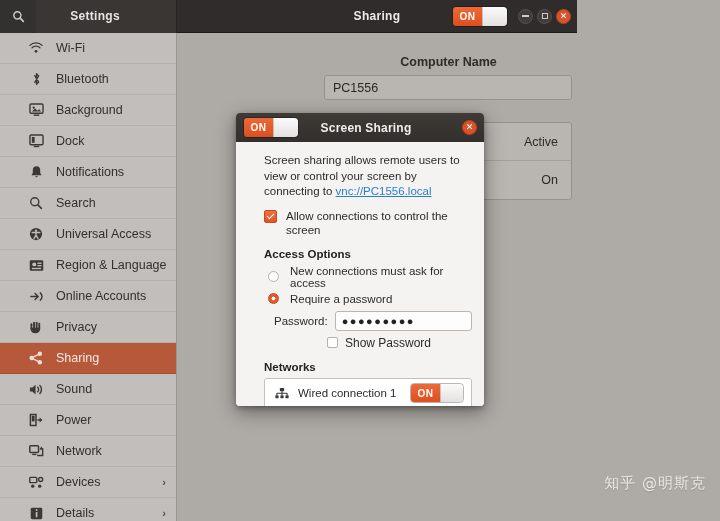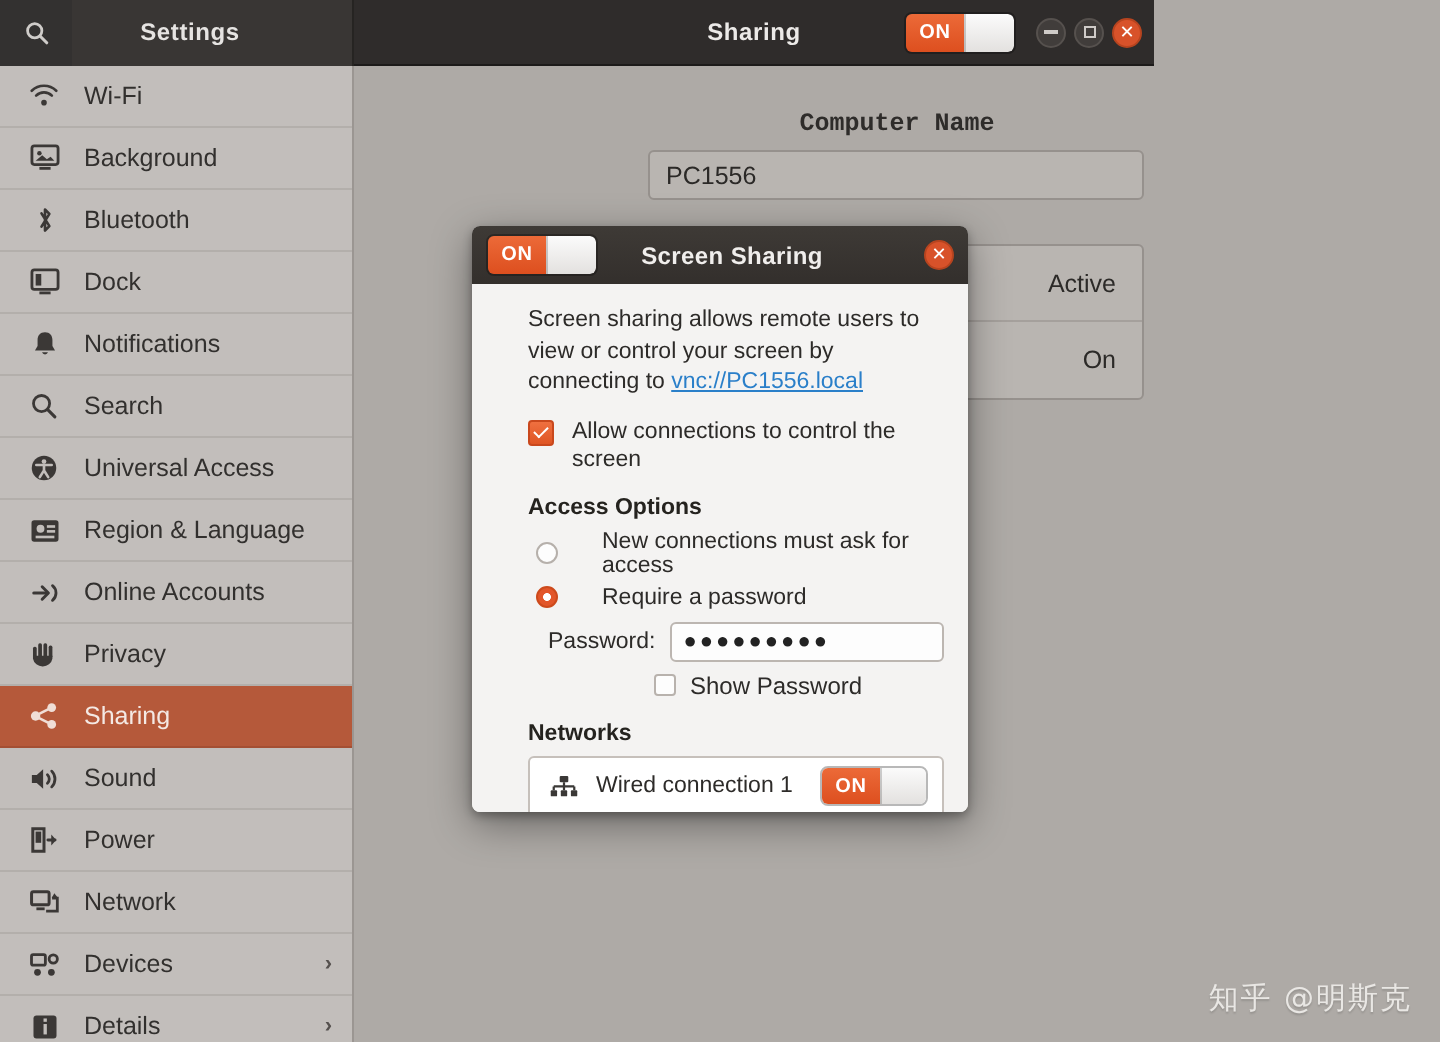--- a/index.html
+++ b/index.html
@@ -113,21 +113,21 @@
   .sidebar {
     position: absolute; top: 33px; left: 0;
     width: 177px; height: 488px;
     background: #c2bebb;
     border-right: 1px solid #9b9692;
     overflow: hidden;
   }
   .side-item {
     height: 31px;
     display: flex; align-items: center;
-    padding: 0 10px 0 12px;
+    padding: 0 10px 0 26px;
     border-bottom: 1px solid #b3afab;
     color: #32302e;
     font-size: 12.5px;
     cursor: pointer;
     position: relative;
   }
   .side-item .ico {
     width: 20px; height: 16px;
     margin-right: 10px;
     display: flex; align-items: center; justify-content: center;
@@ -148,21 +148,20 @@
     position: absolute; top: 33px; left: 177px;
     width: 543px; height: 488px;
     background: #aeaaa6;
     overflow: hidden;
   }
   .cname-label {
     position: absolute; top: 22px; left: 0; width: 543px;
     text-align: center;
     font-size: 12.5px; font-weight: bold;
     color: #2e2c2a;
-    font-family: Liberation Mono, monospace;
   }
   .cname-input {
     position: absolute; top: 42px; left: 147px;
     width: 248px; height: 25px;
     background: #b9b5b1;
     border: 1px solid #96918d;
     border-radius: 3px;
     display: flex; align-items: center;
     padding: 0 8px;
     font-size: 12.5px;
@@ -261,21 +260,21 @@
     border-bottom: 1.6px solid #fff;
     transform: rotate(-45deg) translate(0.5px,-0.5px);
   }
   .chk-label { font-size: 11.5px; color: #2d2b29; line-height: 14px; }
 
   .sec-title {
     font-size: 11.5px; font-weight: bold; color: #25231f;
     margin: 2px 0 5px 0;
   }
   .radio-row {
-    display: flex; align-items: center; gap: 22px;
+    display: flex; align-items: center; gap: 11px;
     margin-bottom: 4px; cursor: pointer;
     padding-left: 4px;
   }
   .rdo {
     width: 11px; height: 11px; flex: 0 0 11px;
     border-radius: 50%;
     border: 1px solid #b6b0ab;
     background: #fdfdfd;
     display:flex;align-items:center;justify-content:center;
   }
@@ -323,21 +322,21 @@
     height: 29px;
     padding: 0 7px 0 9px;
     cursor: pointer;
   }
   .net-row .nico { width: 16px; margin-right: 8px; display:flex; align-items:center; justify-content:center; color:#3a3836; }
   .net-row .nlbl { flex: 1; font-size: 11.5px; color: #2d2b29; }
 
   
   .watermark {
     position: absolute;
-    right: 14px; bottom: 12px;
+    right: 14px; bottom: 28px;
     color: #e9e7e4;
     font-size: 15px;
     font-family: "DejaVu Sans", sans-serif;
     letter-spacing: 1px;
     text-shadow: 0 1px 1px rgba(0,0,0,.15);
     pointer-events: none;
   }
 </style>
 </head>
 <body>
@@ -383,37 +382,37 @@
             <path d="M1 3.5 A10 10 0 0 1 15 3.5" fill="none" stroke="currentColor" stroke-width="1.5" stroke-linecap="round"></path>
             <path d="M3.5 6.3 A6.3 6.3 0 0 1 12.5 6.3" fill="none" stroke="currentColor" stroke-width="1.5" stroke-linecap="round"></path>
             <circle cx="8" cy="10.3" r="1.6" fill="currentColor"></circle>
           </svg>
       </span>
       <span class="lbl">Wi-Fi</span>
     </div>
 
     <div class="side-item">
       <span class="ico">
+        <svg width="11" height="14" viewBox="0 0 10 16">
+            <path d="M3 4.2 L7.5 11.5 L5 14 V2 L7.5 4.5 L3 11.8" fill="none" stroke="currentColor" stroke-width="1.5" stroke-linejoin="round" stroke-linecap="round"></path>
+          </svg>
+      </span>
+      <span class="lbl">Bluetooth</span>
+    </div>
+
+    <div class="side-item">
+      <span class="ico">
         <svg width="15" height="14" viewBox="0 0 16 15">
             <rect x="1" y="1" width="14" height="10" rx="1.3" fill="none" stroke="currentColor" stroke-width="1.5"></rect>
             <circle cx="5" cy="5" r="1.2" fill="currentColor"></circle>
             <path d="M3 9 L6.5 6 L9 8.2 L11 6.8 L13 9 Z" fill="currentColor"></path>
             <rect x="5" y="12.3" width="6" height="1.5" fill="currentColor"></rect>
           </svg>
       </span>
       <span class="lbl">Background</span>
-    </div>
-
-    <div class="side-item">
-      <span class="ico">
-        <svg width="11" height="14" viewBox="0 0 10 16">
-            <path d="M3 4.2 L7.5 11.5 L5 14 V2 L7.5 4.5 L3 11.8" fill="none" stroke="currentColor" stroke-width="1.5" stroke-linejoin="round" stroke-linecap="round"></path>
-          </svg>
-      </span>
-      <span class="lbl">Bluetooth</span>
     </div>
 
     <div class="side-item">
       <span class="ico">
         <svg width="15" height="14" viewBox="0 0 16 15">
             <rect x="1" y="1" width="14" height="10.5" rx="1.3" fill="none" stroke="currentColor" stroke-width="1.5"></rect>
             <rect x="3" y="3.2" width="3" height="6.2" fill="currentColor"></rect>
             <rect x="5" y="12.6" width="6" height="1.5" fill="currentColor"></rect>
           </svg>
       </span>

